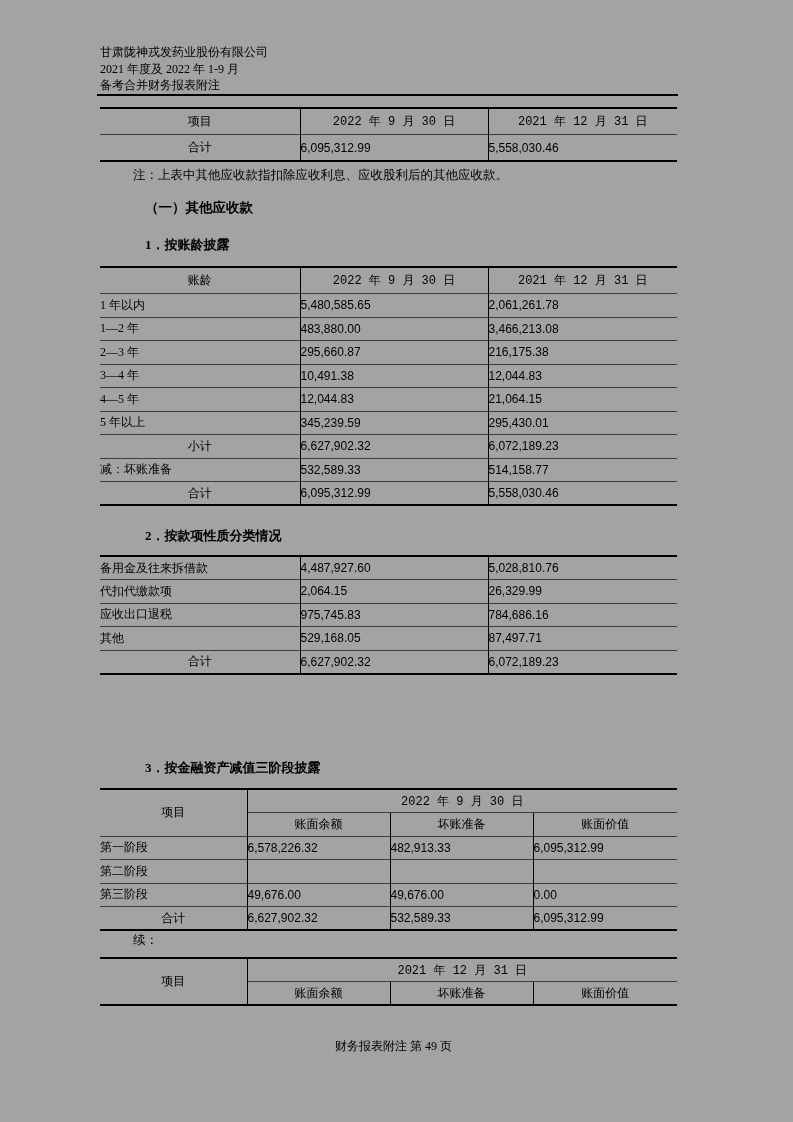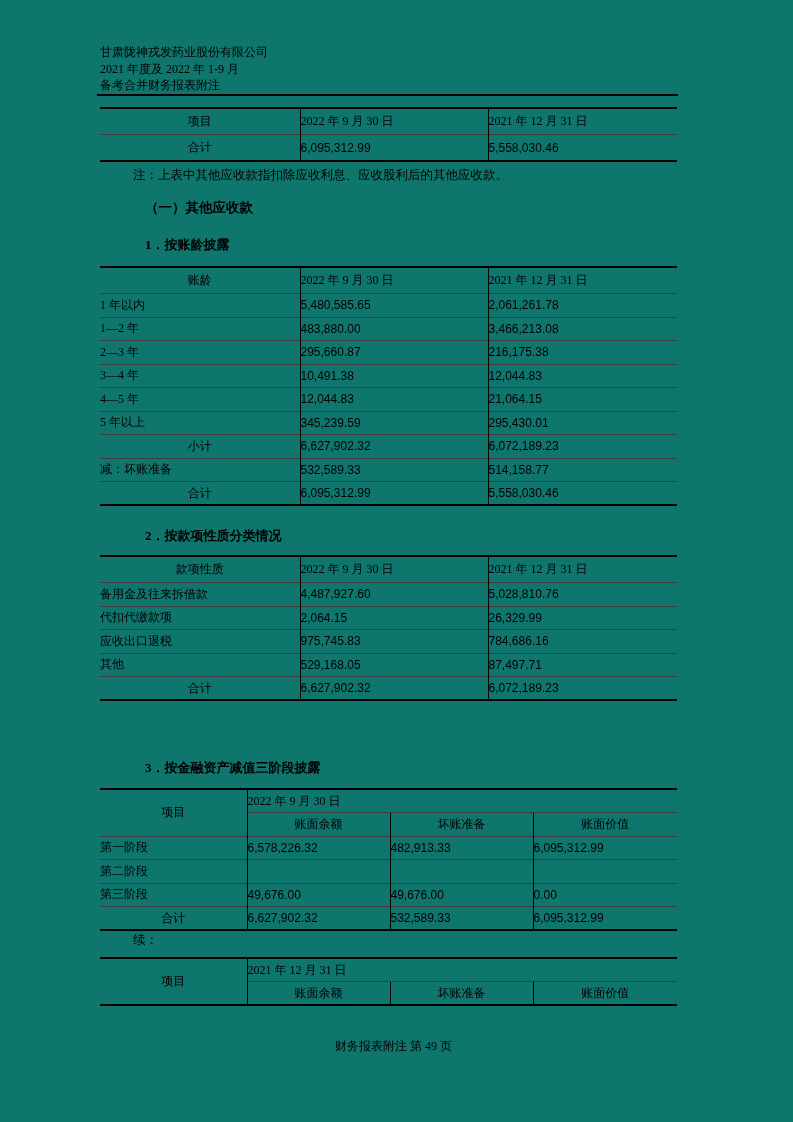--- a/index.html
+++ b/index.html
@@ -1,17 +1,17 @@
 <!DOCTYPE html>
 <html><head>
 <meta charset="utf-8">
 <style>
   html,body{margin:0;padding:0;background:#fff;}
   .page{
-    position:relative;width:793px;height:1122px;background:#0f766e;
+    position:relative;width:793px;height:1122px;background:#a3a3a3;
     font-family:"Liberation Serif","DejaVu Serif",serif;color:#000;overflow:hidden;
   }
   .hdrblock{position:absolute;left:100px;top:44px;font-size:12px;line-height:16.5px;}
   .hdr-rule{position:absolute;left:97px;top:94px;width:581px;height:1.5px;background:#000;}
 
   .heading{position:absolute;left:145px;font-weight:bold;font-size:13px;white-space:nowrap;font-family:Liberation Serif, serif;}
   .sec-heading{position:absolute;left:145px;font-weight:bold;font-size:13.5px;white-space:nowrap;}
   .plain{position:absolute;left:133px;font-size:12.5px;white-space:nowrap;}
 
   table.t{
@@ -19,21 +19,21 @@
     border-top:2.5px solid #000;border-bottom:2.5px solid #000;
   }
   table.t td{font-size:12px;vertical-align:middle;white-space:nowrap;overflow:hidden;padding:0;}
   table.t tr{height:23.5px;}
   table.t tr.h{height:26.5px;}
   table.t tr + tr td{border-top:1px solid #3d3d3d;}
   td.vl{border-left:1px solid #000;}
   td.lab{text-align:left;padding-left:6px;}
   td.cen{text-align:center;}
   td.num{text-align:left;padding-right:6px;font-family:"Liberation Sans","DejaVu Sans",sans-serif;font-size:11.5px;}
-  td.date{text-align:left;font-family:Liberation Serif, serif;font-size:11.5px;}
+  td.date{text-align:center;font-family:Liberation Mono, monospace;font-size:11.5px;}
   td.chead{text-align:center;font-size:12px;}
 
   .footer{position:absolute;left:0;top:1038px;width:787px;text-align:center;font-size:12px;}
 </style>
 </head>
 <body>
 
 <div class="page">
 
   <div class="hdrblock">
@@ -129,25 +129,20 @@
     </table>
 
   <div class="heading" style="top:527px;">2．按款项性质分类情况</div>
   <table class="t" style="top:555px;">
     <colgroup>
         <col style="width:200px">
         <col style="width:188px">
         <col style="width:189px">
       </colgroup>
     <tbody>
-        <tr class="h">
-      <td class="chead">款项性质</td>
-      <td class="date vl">2022 年 9 月 30 日</td>
-      <td class="date vl">2021 年 12 月 31 日</td>
-    </tr>
     <tr>
       <td class="lab">备用金及往来拆借款</td>
       <td class="num vl">4,487,927.60</td>
       <td class="num vl">5,028,810.76</td>
     </tr>
     <tr>
       <td class="lab">代扣代缴款项</td>
       <td class="num vl">2,064.15</td>
       <td class="num vl">26,329.99</td>
     </tr>

